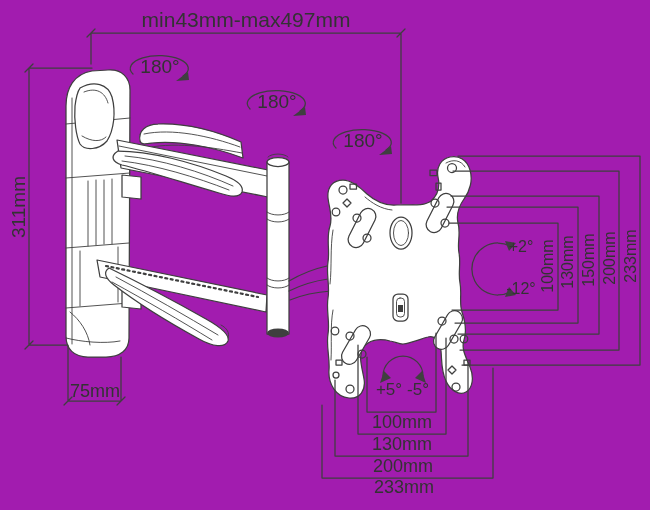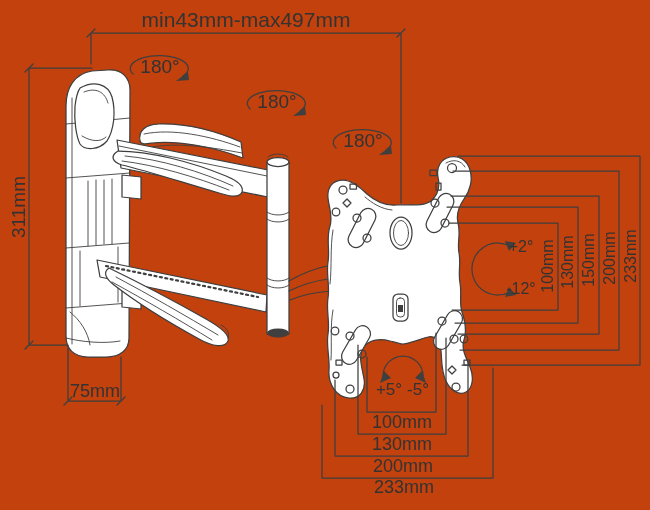--- a/index.html
+++ b/index.html
@@ -1,19 +1,19 @@
 <!DOCTYPE html>
 <html><head>
 <meta charset="utf-8">
 <style>
   html, body { margin: 0; padding: 0; background: #ffffff; }
   .stage {
     position: relative;
     width: 650px; height: 510px;
-    background: #c2410c;
+    background: #a21caf;
     font-family: "Liberation Sans", sans-serif;
     overflow: hidden;
   }
   svg { display: block; }
   svg path, svg line, svg rect, svg circle, svg ellipse, svg polyline {
     stroke: #3f3f3f; fill: none; stroke-width: 1.25;
     stroke-linecap: round; stroke-linejoin: round;
   }
   svg .fill-w { fill: #ffffff; }
   svg .fill-d { fill: #3f3f3f; stroke: none; }

